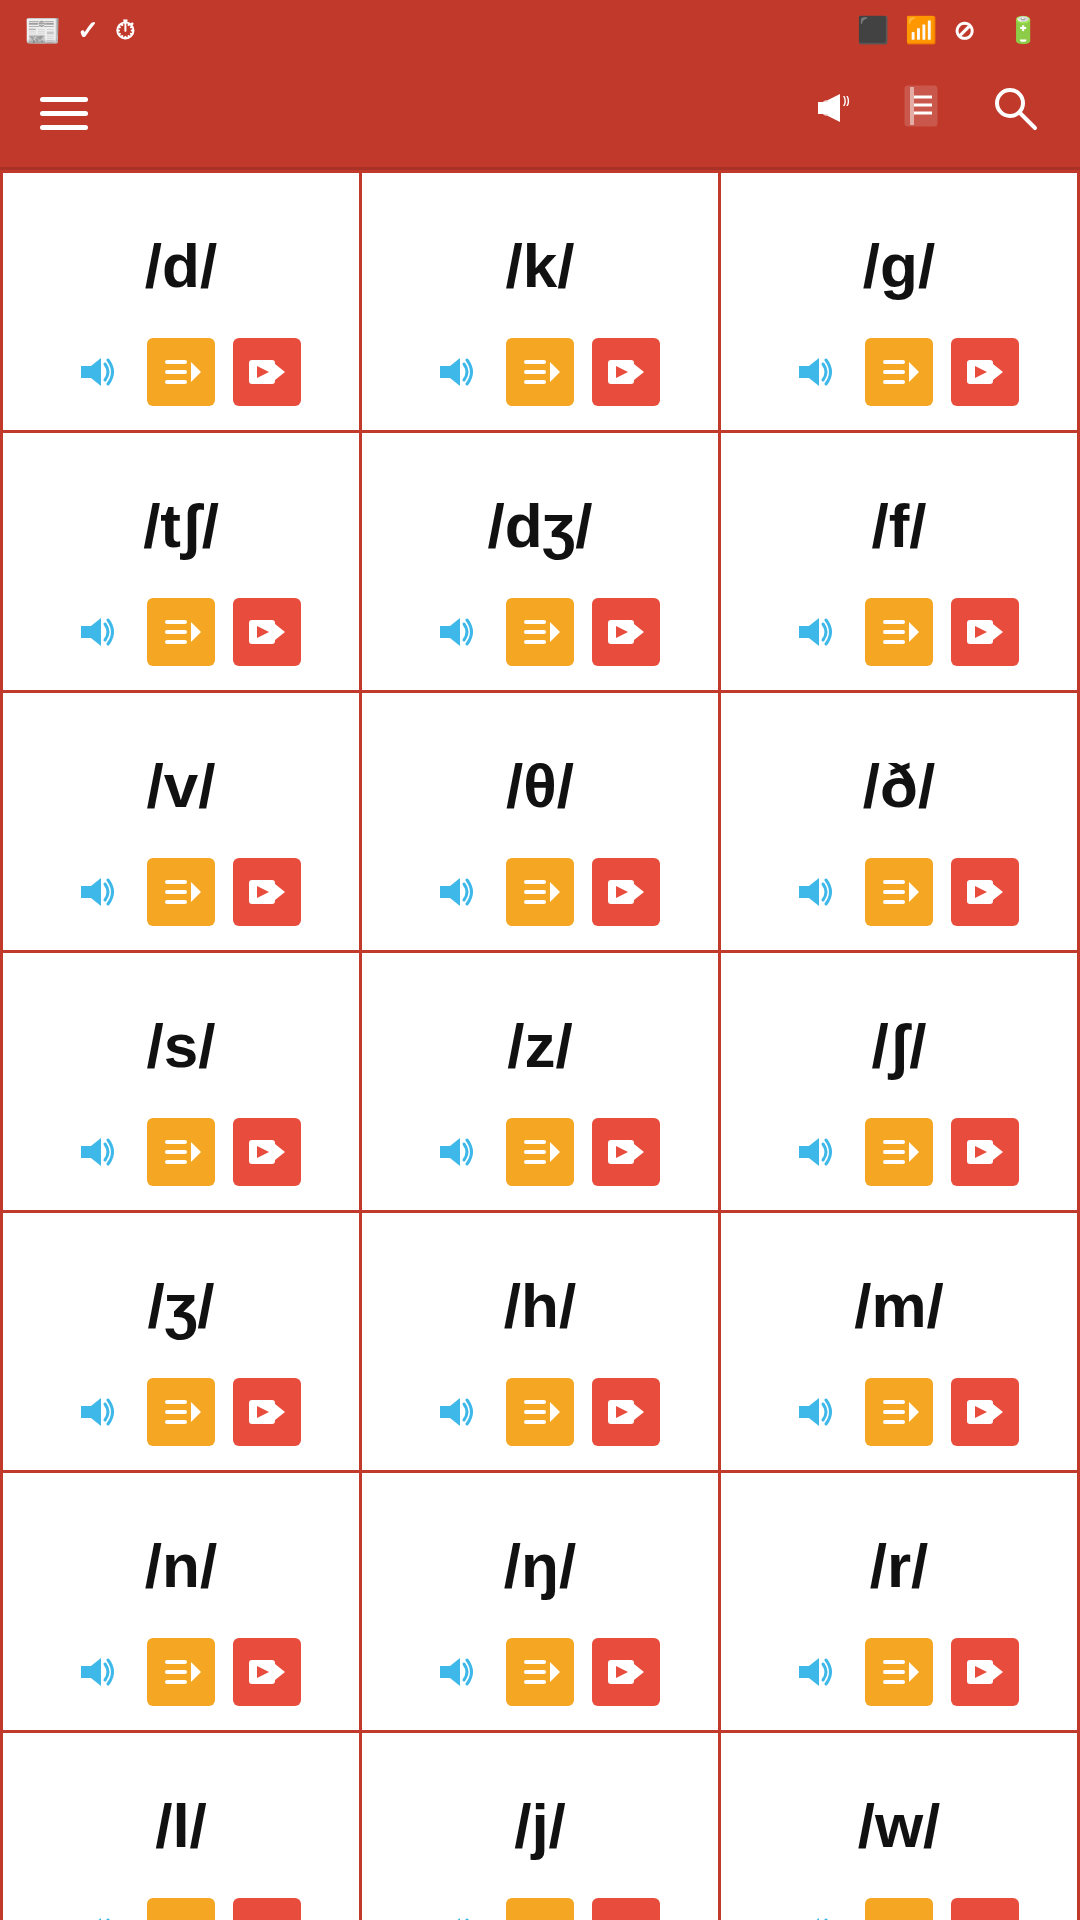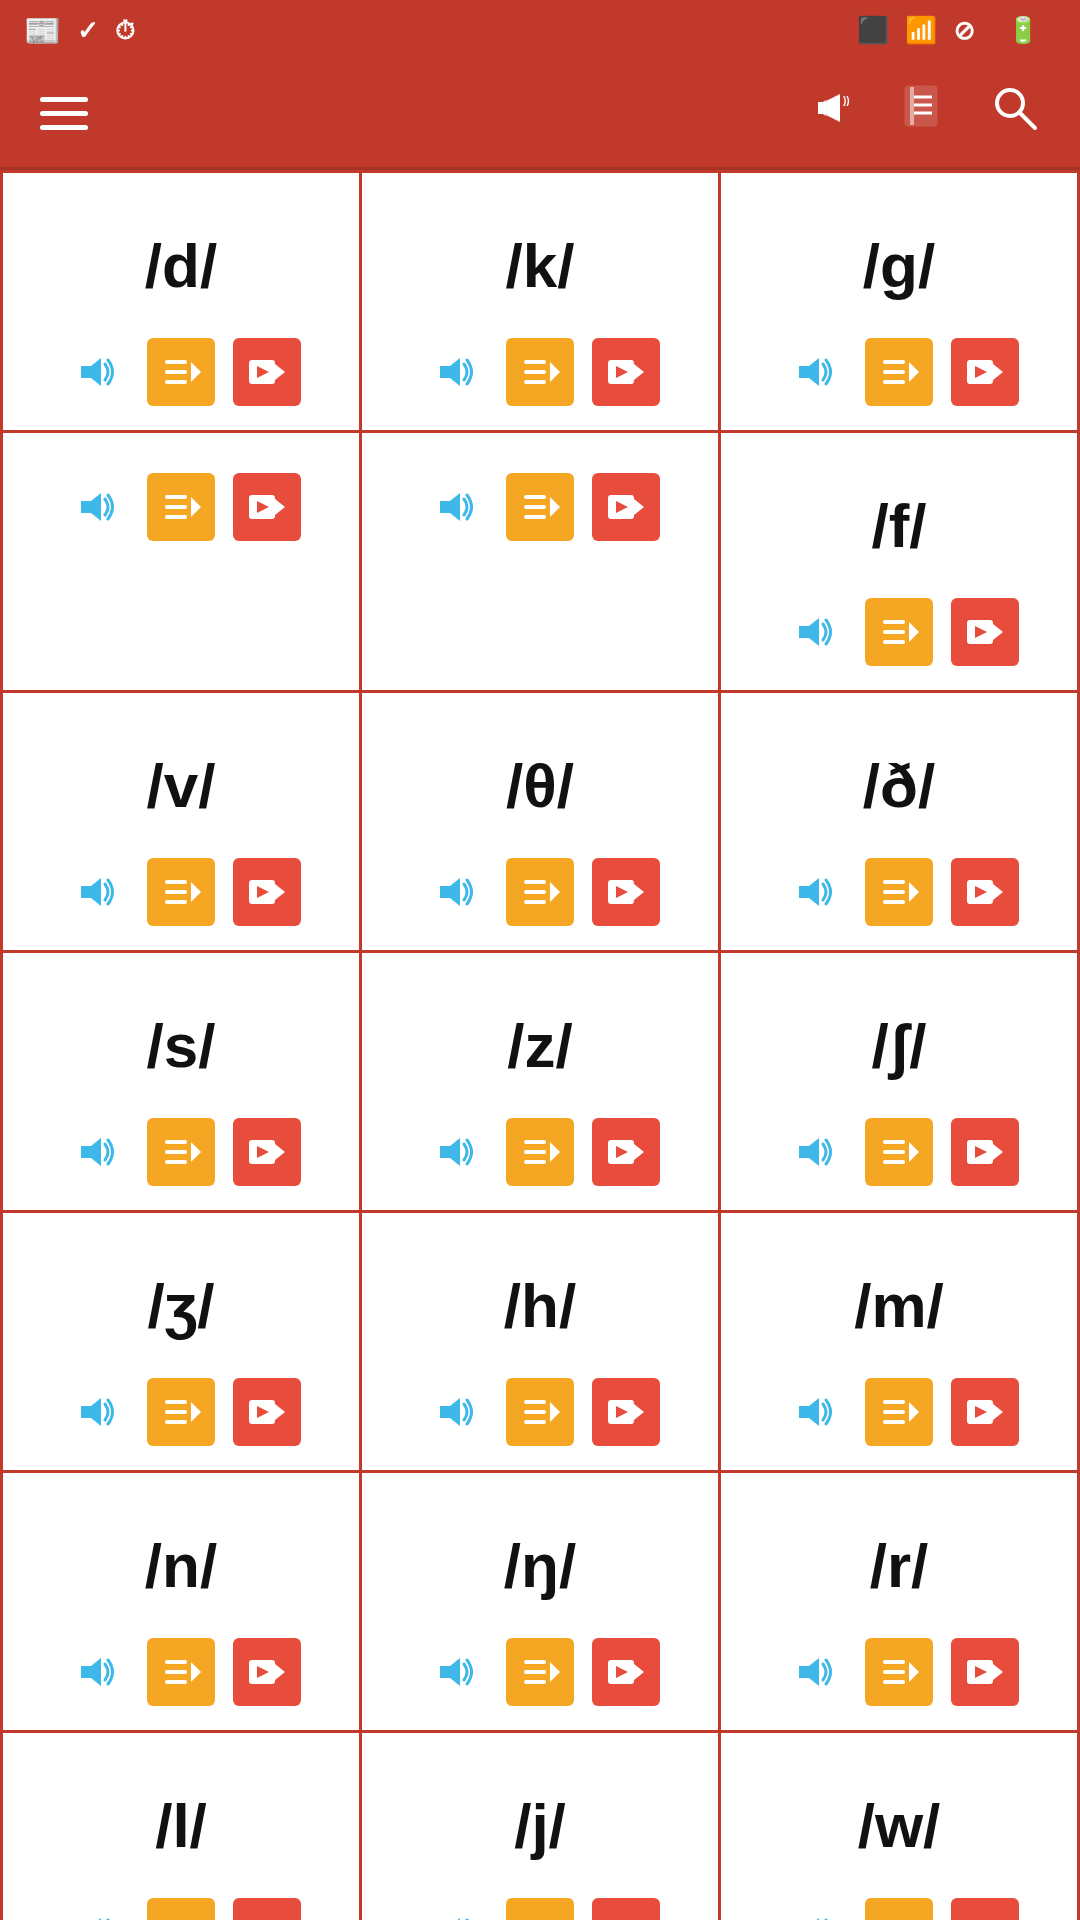--- a/index.html
+++ b/index.html
@@ -268,47 +268,49 @@
           <svg width="40" height="40" viewBox="0 0 40 40" fill="none">
       <rect x="2" y="8" width="26" height="24" rx="3" fill="white"></rect>
       <rect x="2" y="8" width="26" height="24" rx="3" fill="#e74c3c" opacity="0"></rect>
       <polygon points="28,12 38,20 28,28" fill="white"></polygon>
       <polygon points="10,14 22,20 10,26" fill="#e74c3c"></polygon>
     </svg>
         </div>
       </div>
     </div>
     <div class="phoneme-card">
-      <div class="card-actions">
-        <div class="action-btn sound">
-          <svg width="44" height="44" viewBox="0 0 44 44" fill="none">
-      <polygon points="8,16 18,16 28,8 28,36 18,28 8,28" fill="#3db8e8"></polygon>
-      <path d="M32 14 Q38 22 32 30" stroke="#3db8e8" stroke-width="3" fill="none" stroke-linecap="round"></path>
-      <path d="M35 10 Q44 22 35 34" stroke="#3db8e8" stroke-width="3" fill="none" stroke-linecap="round"></path>
-    </svg>
-        </div>
-        <div class="action-btn list">
-          <svg width="40" height="40" viewBox="0 0 40 40" fill="none">
-      <rect x="4" y="8" width="22" height="4" rx="2" fill="white"></rect>
-      <rect x="4" y="18" width="22" height="4" rx="2" fill="white"></rect>
-      <rect x="4" y="28" width="22" height="4" rx="2" fill="white"></rect>
-      <polygon points="30,10 40,20 30,30" fill="white"></polygon>
-    </svg>
-        </div>
-        <div class="action-btn video">
-          <svg width="40" height="40" viewBox="0 0 40 40" fill="none">
-      <rect x="2" y="8" width="26" height="24" rx="3" fill="white"></rect>
-      <rect x="2" y="8" width="26" height="24" rx="3" fill="#e74c3c" opacity="0"></rect>
-      <polygon points="28,12 38,20 28,28" fill="white"></polygon>
-      <polygon points="10,14 22,20 10,26" fill="#e74c3c"></polygon>
-    </svg>
-        </div>
-      </div>
-    </div>
-    <div class="phoneme-card">
+      <div class="phoneme-text">/tʃ/</div>
+      <div class="card-actions">
+        <div class="action-btn sound">
+          <svg width="44" height="44" viewBox="0 0 44 44" fill="none">
+      <polygon points="8,16 18,16 28,8 28,36 18,28 8,28" fill="#3db8e8"></polygon>
+      <path d="M32 14 Q38 22 32 30" stroke="#3db8e8" stroke-width="3" fill="none" stroke-linecap="round"></path>
+      <path d="M35 10 Q44 22 35 34" stroke="#3db8e8" stroke-width="3" fill="none" stroke-linecap="round"></path>
+    </svg>
+        </div>
+        <div class="action-btn list">
+          <svg width="40" height="40" viewBox="0 0 40 40" fill="none">
+      <rect x="4" y="8" width="22" height="4" rx="2" fill="white"></rect>
+      <rect x="4" y="18" width="22" height="4" rx="2" fill="white"></rect>
+      <rect x="4" y="28" width="22" height="4" rx="2" fill="white"></rect>
+      <polygon points="30,10 40,20 30,30" fill="white"></polygon>
+    </svg>
+        </div>
+        <div class="action-btn video">
+          <svg width="40" height="40" viewBox="0 0 40 40" fill="none">
+      <rect x="2" y="8" width="26" height="24" rx="3" fill="white"></rect>
+      <rect x="2" y="8" width="26" height="24" rx="3" fill="#e74c3c" opacity="0"></rect>
+      <polygon points="28,12 38,20 28,28" fill="white"></polygon>
+      <polygon points="10,14 22,20 10,26" fill="#e74c3c"></polygon>
+    </svg>
+        </div>
+      </div>
+    </div>
+    <div class="phoneme-card">
+      <div class="phoneme-text">/dʒ/</div>
       <div class="card-actions">
         <div class="action-btn sound">
           <svg width="44" height="44" viewBox="0 0 44 44" fill="none">
       <polygon points="8,16 18,16 28,8 28,36 18,28 8,28" fill="#3db8e8"></polygon>
       <path d="M32 14 Q38 22 32 30" stroke="#3db8e8" stroke-width="3" fill="none" stroke-linecap="round"></path>
       <path d="M35 10 Q44 22 35 34" stroke="#3db8e8" stroke-width="3" fill="none" stroke-linecap="round"></path>
     </svg>
         </div>
         <div class="action-btn list">
           <svg width="40" height="40" viewBox="0 0 40 40" fill="none">

